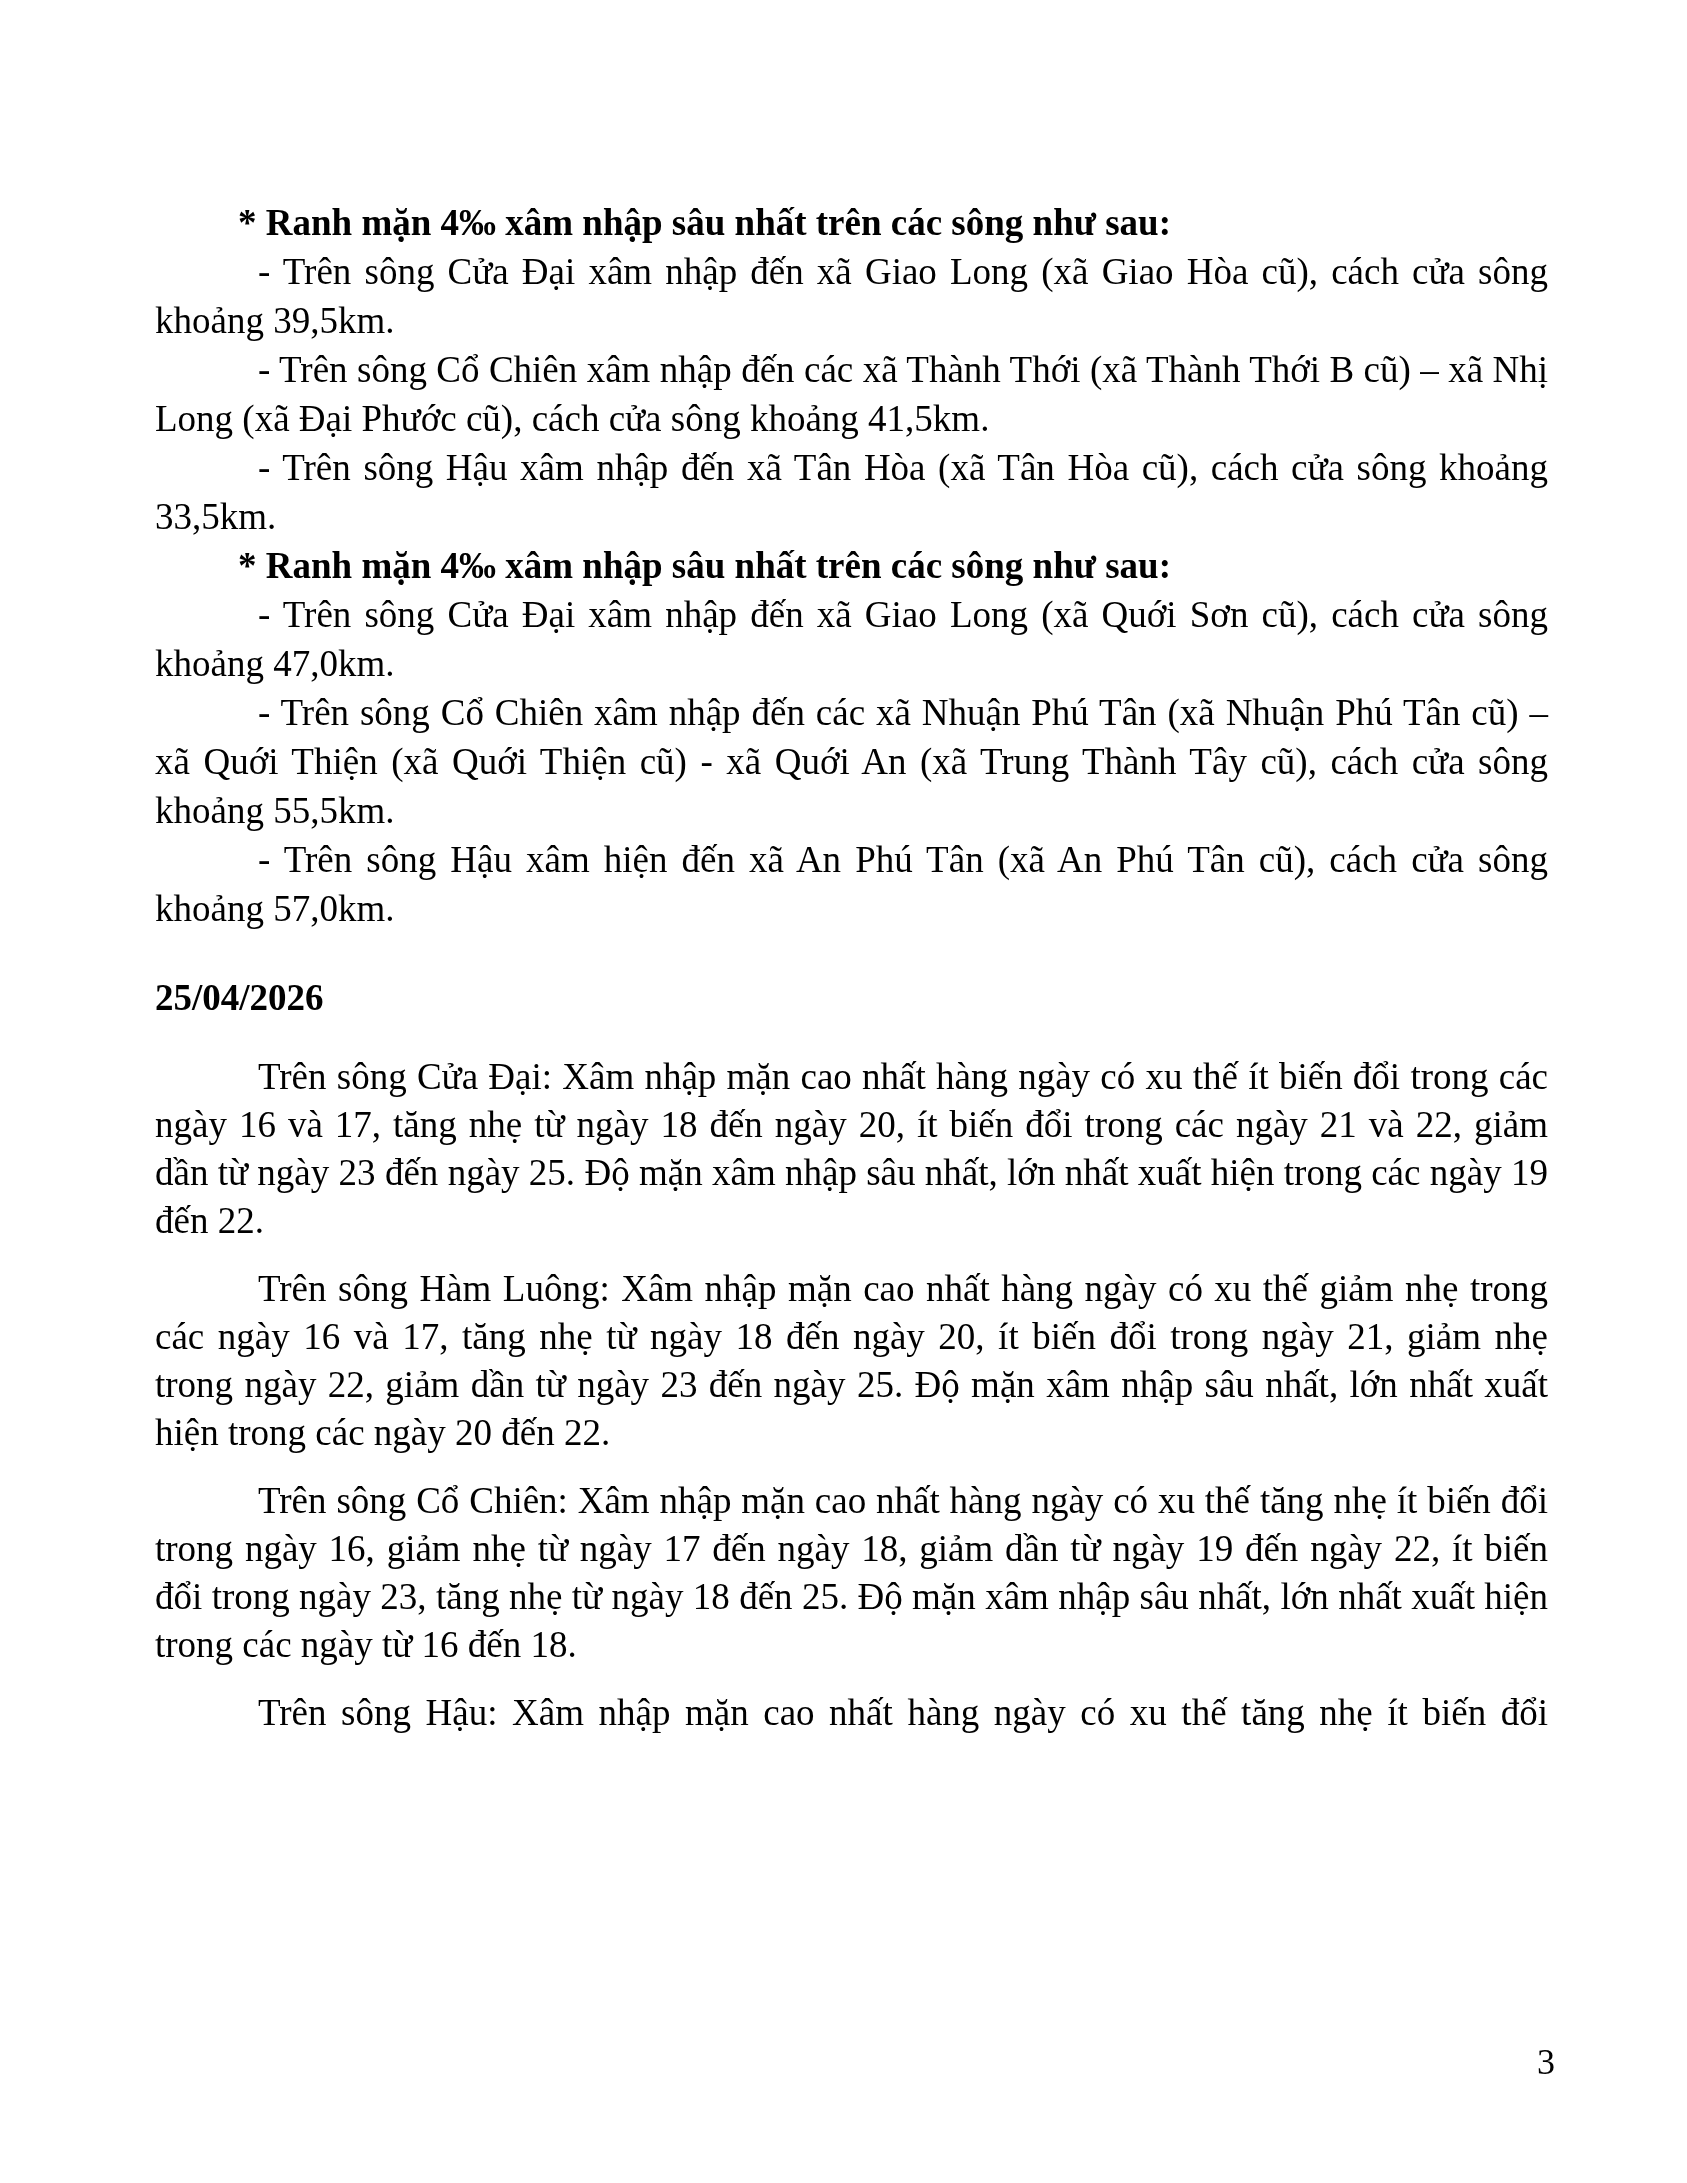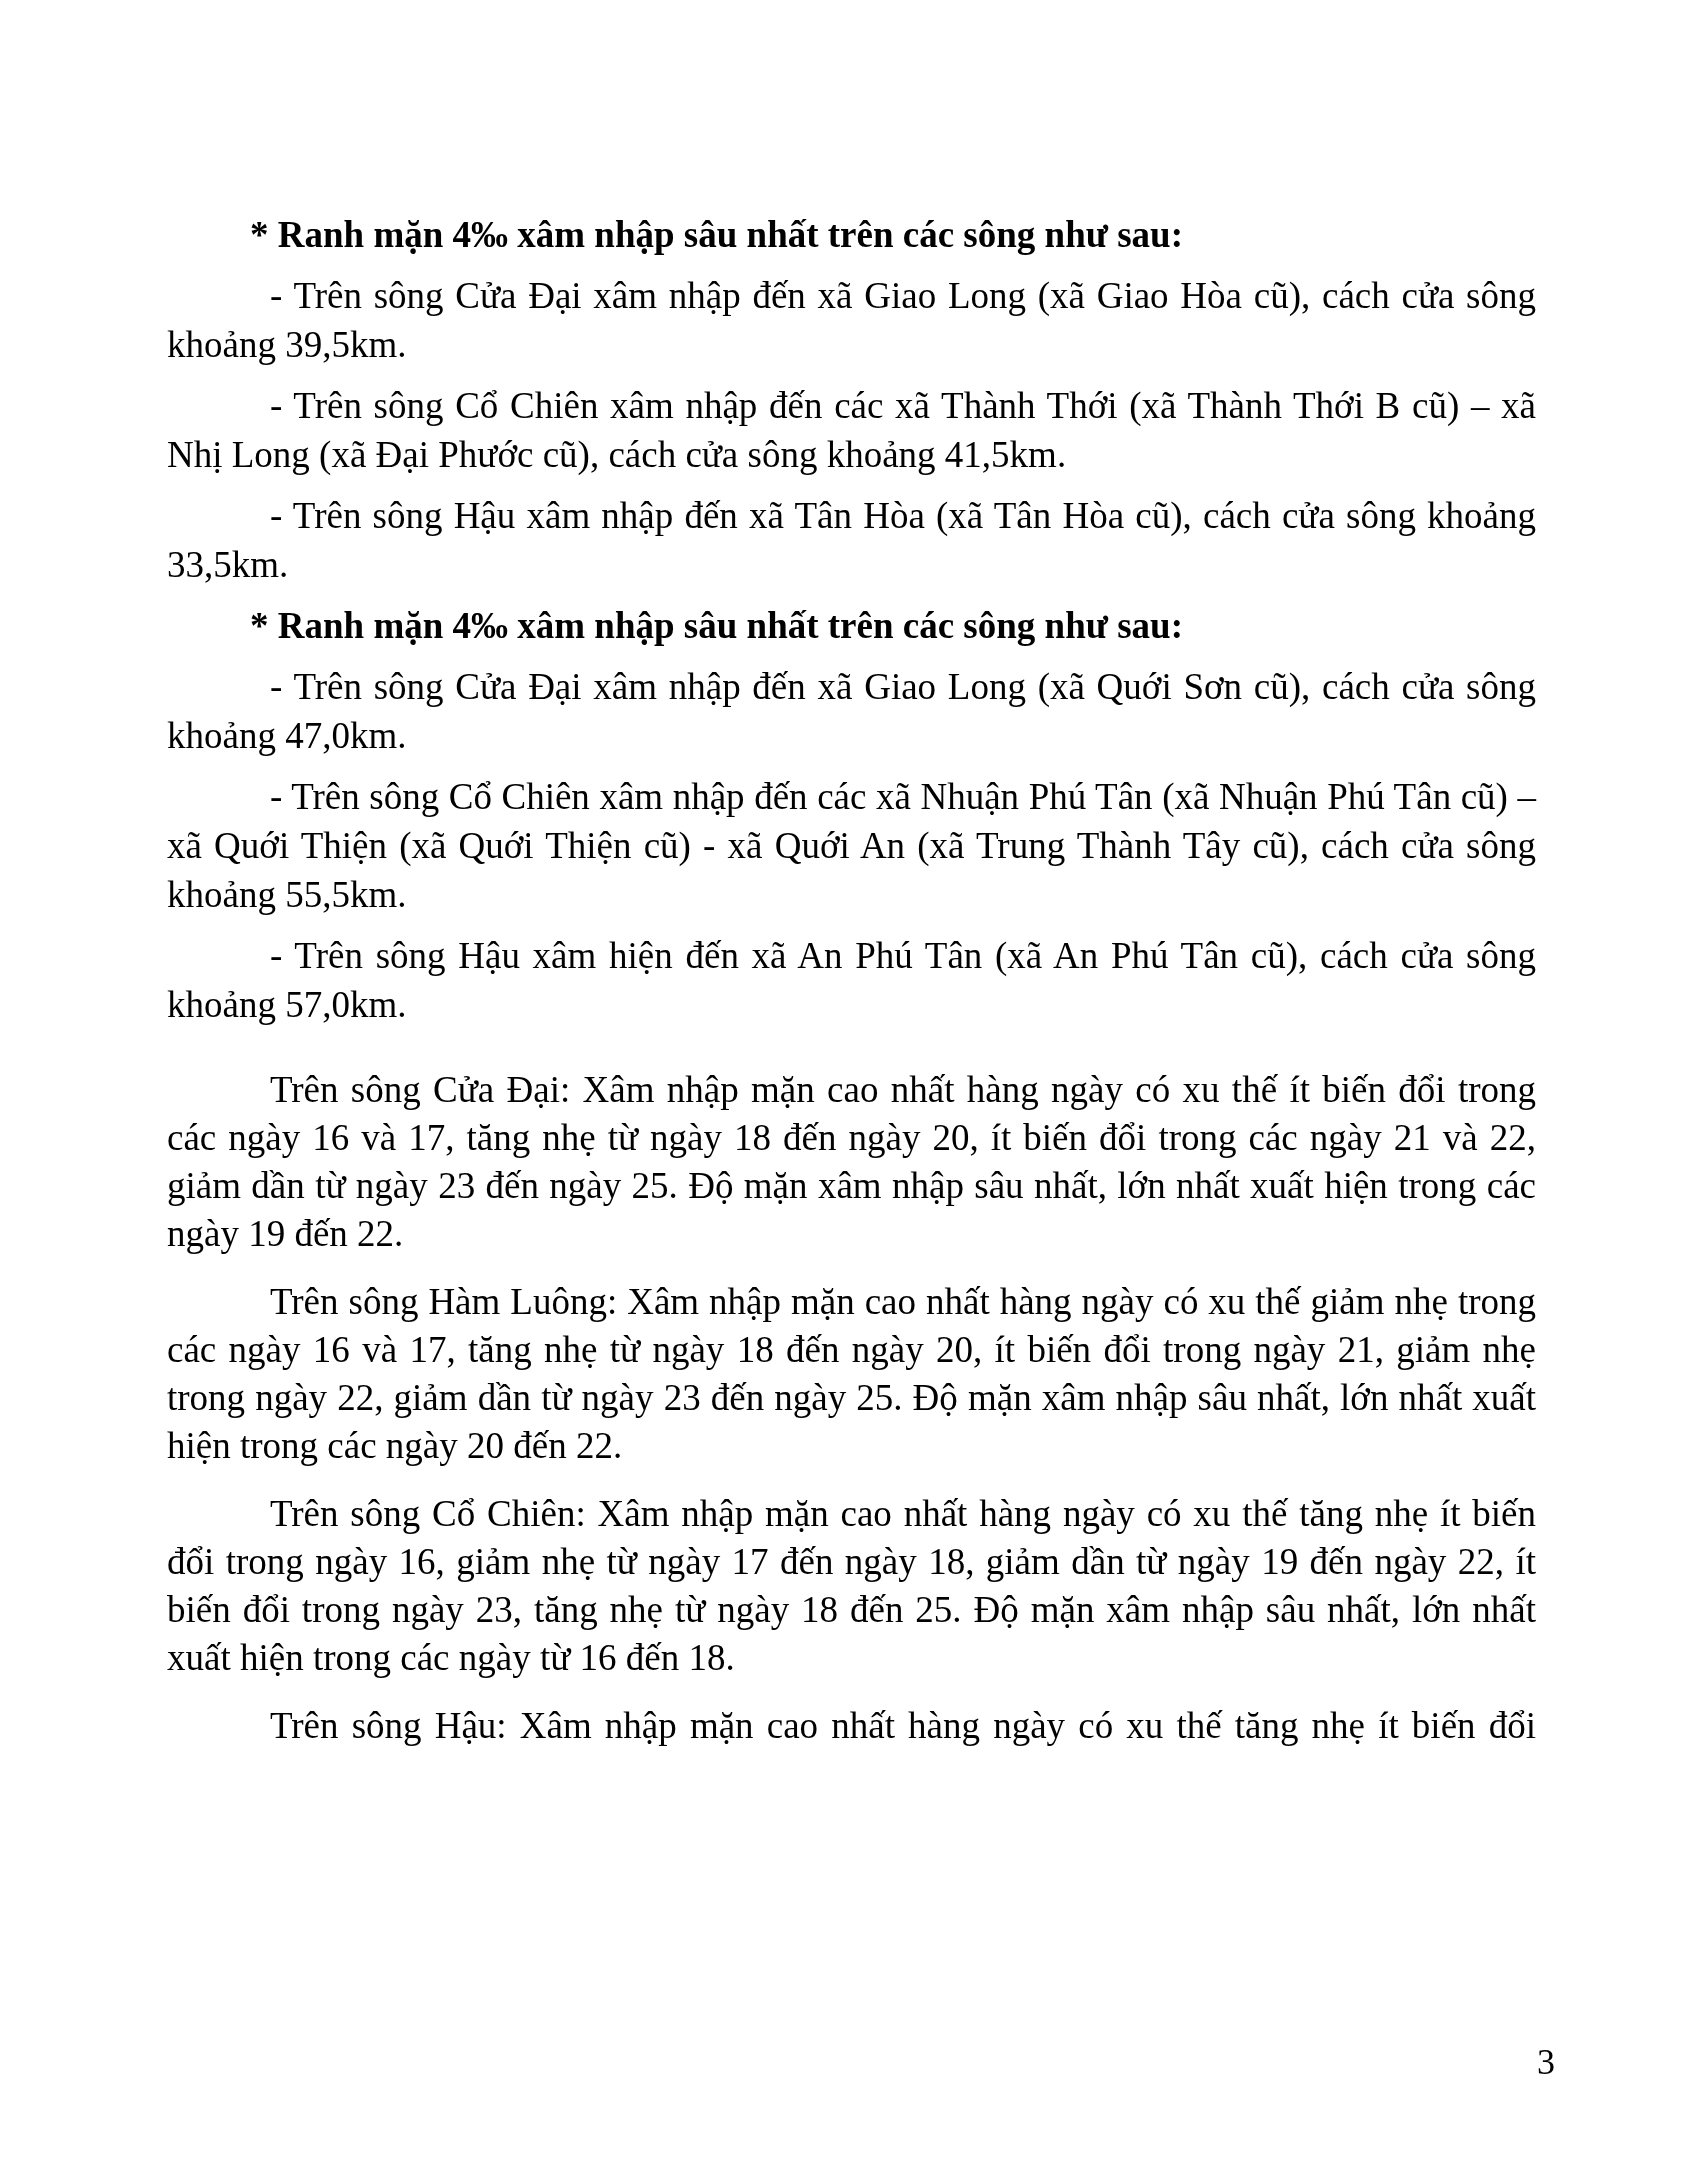--- a/index.html
+++ b/index.html
@@ -16,21 +16,21 @@
     overflow: hidden;
   }
   .page {
     position: absolute;
     top: 0; left: 0;
     width: 1687px;
     height: 2183px;
     box-sizing: border-box;
     padding: 198px 139px 0 155px;
   }
-  p { margin: 12px; }
+  p { margin: 0; }
   .bullet-heading {
     font-size: 37px;
     line-height: 49px;
     font-weight: bold;
     text-align: justify;
     text-indent: 83px;
   }
   .list-item {
     font-size: 37px;
     line-height: 49px;
@@ -90,20 +90,21 @@
   <p class="bullet-heading">* Ranh mặn 4‰ xâm nhập sâu nhất trên các sông như sau:</p>
 
   <p class="list-item">- Trên sông Cửa Đại xâm nhập đến xã Giao Long (xã Quới Sơn cũ), cách cửa sông khoảng 47,0km.</p>
 
 
   <p class="list-item">- Trên sông Cổ Chiên xâm nhập đến các xã Nhuận Phú Tân (xã Nhuận Phú Tân cũ) – xã Quới Thiện (xã Quới Thiện cũ) - xã Quới An (xã Trung Thành Tây cũ), cách cửa sông khoảng 55,5km.</p>
 
   <p class="list-item">- Trên sông Hậu xâm hiện đến xã An Phú Tân (xã An Phú Tân cũ), cách cửa sông khoảng 57,0km.</p>
 
   <p class="section-heading">
+    <span class="line2">25/04/2026</span>
   </p>
 
   <p class="body-para first">Trên sông Cửa Đại: Xâm nhập mặn cao nhất hàng ngày có xu thế ít biến đổi trong các ngày 16 và 17, tăng nhẹ từ ngày 18 đến ngày 20, ít biến đổi trong các ngày 21 và 22, giảm dần từ ngày 23 đến ngày 25. Độ mặn xâm nhập sâu nhất, lớn nhất xuất hiện trong các ngày 19 đến 22.</p>
 
   <p class="body-para">Trên sông Hàm Luông: Xâm nhập mặn cao nhất hàng ngày có xu thế giảm nhẹ trong các ngày 16 và 17, tăng nhẹ từ ngày 18 đến ngày 20, ít biến đổi trong ngày 21, giảm nhẹ trong ngày 22, giảm dần từ ngày 23 đến ngày 25. Độ mặn xâm nhập sâu nhất, lớn nhất xuất hiện trong các ngày 20 đến 22.</p>
 
   <p class="body-para">Trên sông Cổ Chiên: Xâm nhập mặn cao nhất hàng ngày có xu thế tăng nhẹ ít biến đổi trong ngày 16, giảm nhẹ từ ngày 17 đến ngày 18, giảm dần từ ngày 19 đến ngày 22, ít biến đổi trong ngày 23, tăng nhẹ từ ngày 18 đến 25.  Độ mặn xâm nhập sâu nhất, lớn nhất xuất hiện trong các ngày từ 16 đến 18.</p>
 
   <p class="body-para stretch-last">Trên sông Hậu: Xâm nhập mặn cao nhất hàng ngày có xu thế tăng nhẹ ít biến đổi</p>
 

